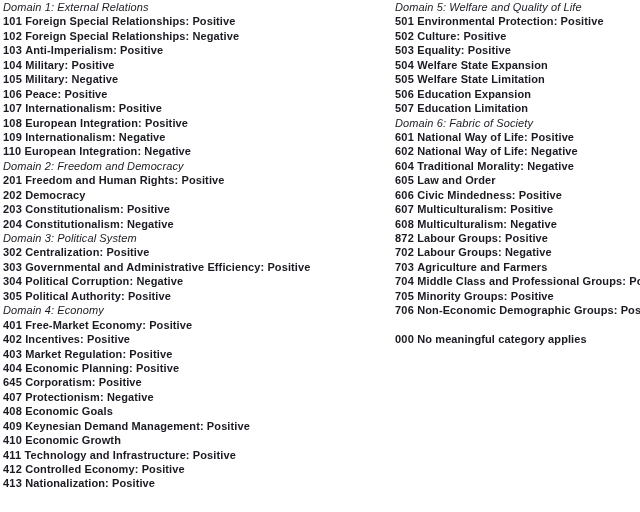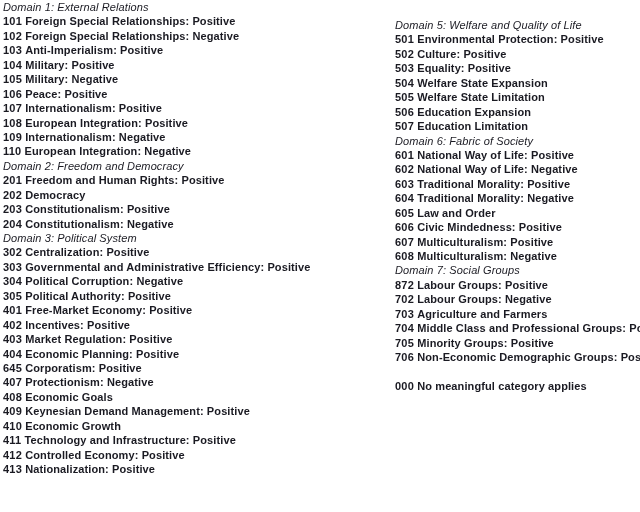--- a/index.html
+++ b/index.html
@@ -18,21 +18,21 @@
   .sheet {
     position: relative;
     width: 520px;
     height: 512px;
   }
   .column {
     position: absolute;
     top: 0;
   }
   .col-left  { left: 3px;   width: 385px; }
-  .col-right { left: 395px; width: 245px; margin-top: 18px; }
+  .col-right { left: 395px; width: 245px; }
 
   .line {
     height: 14.45px;
     line-height: 14.45px;
     font-size: 11px;
     white-space: nowrap;
     letter-spacing: 0.01em;
   }
   .line.spacer {
     visibility: hidden;
@@ -72,20 +72,21 @@
       <div class="line domain">Domain 2: Freedom and Democracy</div>
       <div class="line entry"><span class="code">201</span> <span class="label">Freedom and Human Rights: Positive</span></div>
       <div class="line entry"><span class="code">202</span> <span class="label">Democracy</span></div>
       <div class="line entry"><span class="code">203</span> <span class="label">Constitutionalism: Positive</span></div>
       <div class="line entry"><span class="code">204</span> <span class="label">Constitutionalism: Negative</span></div>
       <div class="line domain">Domain 3: Political System</div>
       <div class="line entry"><span class="code">302</span> <span class="label">Centralization: Positive</span></div>
       <div class="line entry"><span class="code">303</span> <span class="label">Governmental and Administrative Efficiency: Positive</span></div>
       <div class="line entry"><span class="code">304</span> <span class="label">Political Corruption: Negative</span></div>
       <div class="line entry"><span class="code">305</span> <span class="label">Political Authority: Positive</span></div>
+      <div class="line domain">Domain 4: Economy</div>
       <div class="line entry"><span class="code">401</span> <span class="label">Free-Market Economy: Positive</span></div>
       <div class="line entry"><span class="code">402</span> <span class="label">Incentives: Positive</span></div>
       <div class="line entry"><span class="code">403</span> <span class="label">Market Regulation: Positive</span></div>
       <div class="line entry"><span class="code">404</span> <span class="label">Economic Planning: Positive</span></div>
       <div class="line entry"><span class="code">645</span> <span class="label">Corporatism: Positive</span></div>
       <div class="line entry"><span class="code">407</span> <span class="label">Protectionism: Negative</span></div>
       <div class="line entry"><span class="code">408</span> <span class="label">Economic Goals</span></div>
       <div class="line entry"><span class="code">409</span> <span class="label">Keynesian Demand Management: Positive</span></div>
       <div class="line entry"><span class="code">410</span> <span class="label">Economic Growth</span></div>
       <div class="line entry"><span class="code">411</span> <span class="label">Technology and Infrastructure: Positive</span></div>
@@ -97,27 +98,25 @@
       <div class="line entry"><span class="code">501</span> <span class="label">Environmental Protection: Positive</span></div>
       <div class="line entry"><span class="code">502</span> <span class="label">Culture: Positive</span></div>
       <div class="line entry"><span class="code">503</span> <span class="label">Equality: Positive</span></div>
       <div class="line entry"><span class="code">504</span> <span class="label">Welfare State Expansion</span></div>
       <div class="line entry"><span class="code">505</span> <span class="label">Welfare State Limitation</span></div>
       <div class="line entry"><span class="code">506</span> <span class="label">Education Expansion</span></div>
       <div class="line entry"><span class="code">507</span> <span class="label">Education Limitation</span></div>
       <div class="line domain">Domain 6: Fabric of Society</div>
       <div class="line entry"><span class="code">601</span> <span class="label">National Way of Life: Positive</span></div>
       <div class="line entry"><span class="code">602</span> <span class="label">National Way of Life: Negative</span></div>
-      <div class="line entry"><span class="code">603</span> <span class="label">Traditional Morality: Positive</span></div>
       <div class="line entry"><span class="code">604</span> <span class="label">Traditional Morality: Negative</span></div>
       <div class="line entry"><span class="code">605</span> <span class="label">Law and Order</span></div>
       <div class="line entry"><span class="code">606</span> <span class="label">Civic Mindedness: Positive</span></div>
       <div class="line entry"><span class="code">607</span> <span class="label">Multiculturalism: Positive</span></div>
       <div class="line entry"><span class="code">608</span> <span class="label">Multiculturalism: Negative</span></div>
-      <div class="line domain">Domain 7: Social Groups</div>
       <div class="line entry"><span class="code">872</span> <span class="label">Labour Groups: Positive</span></div>
       <div class="line entry"><span class="code">702</span> <span class="label">Labour Groups: Negative</span></div>
       <div class="line entry"><span class="code">703</span> <span class="label">Agriculture and Farmers</span></div>
       <div class="line entry"><span class="code">704</span> <span class="label">Middle Class and Professional Groups: Positive</span></div>
       <div class="line entry"><span class="code">705</span> <span class="label">Minority Groups: Positive</span></div>
       <div class="line entry"><span class="code">706</span> <span class="label">Non-Economic Demographic Groups: Positive</span></div>
       <div class="line spacer">&nbsp;</div>
       <div class="line entry"><span class="code">000</span> <span class="label">No meaningful category applies</span></div>
     </div>
 </div>

